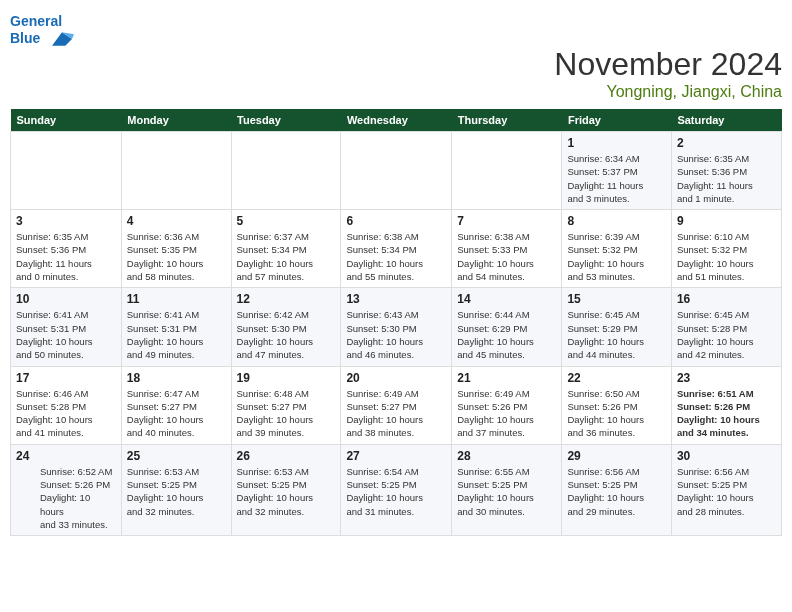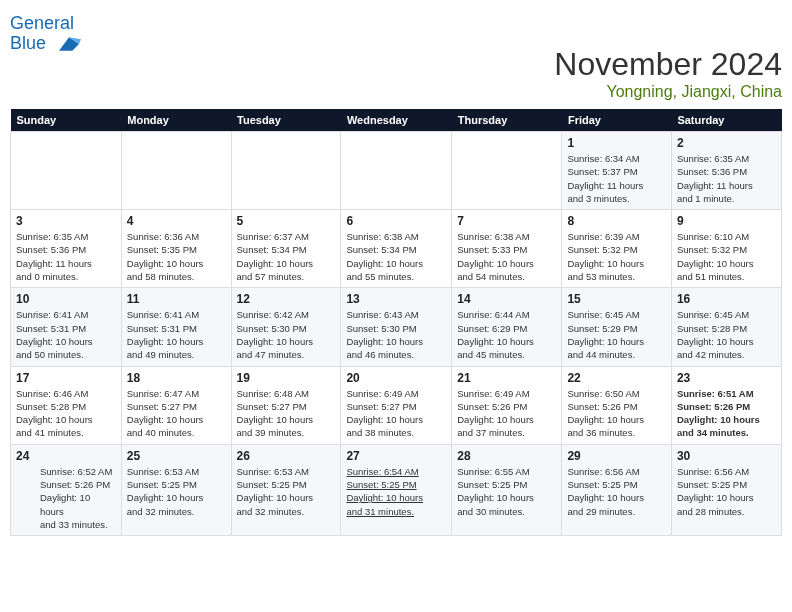--- a/index.html
+++ b/index.html
@@ -15,22 +15,22 @@
       justify-content: space-between;
       align-items: flex-start;
       margin-bottom: 8px;
     }
     .logo {
       display: flex;
       align-items: center;
       margin-top: 4px;
     }
     .logo-text {
-      font-size: 18px;
-      font-weight: normal;
+      font-size: 14px;
+      font-weight: bold;
       color: #333;
       line-height: 1.1;
     }
     .logo-text span {
       color: #1a6bb5;
     }
     .logo-icon {
       width: 32px;
       height: 32px;
       margin-left: 4px;
@@ -47,21 +47,21 @@
     .location-title {
       font-size: 16px;
       color: #4d7c0f;
     }
     .calendar-table {
       width: 100%;
       border-collapse: collapse;
       font-size: 10px;
     }
     .calendar-table thead tr th {
-      background-color: #0f172a;
+      background-color: #14532d;
       color: #fff;
       text-align: left;
       padding: 5px 6px;
       font-size: 11px;
       font-weight: bold;
     }
     .calendar-table tbody tr td {
       border: 1px solid #ddd;
       vertical-align: top;
       padding: 4px 5px;
@@ -319,21 +319,21 @@
         </td>
         <td>
           <span class="day-number">26</span>
           <div class="day-info" style="white-space: pre-line;">Sunrise: 6:53 AM
 Sunset: 5:25 PM
 Daylight: 10 hours
 and 32 minutes.</div>
         </td>
         <td>
           <span class="day-number">27</span>
-          <div class="day-info" style="white-space: pre-line; text-decoration: underline;">Sunrise: 6:54 AM
+          <div class="day-info" style="white-space: pre-line;">Sunrise: 6:54 AM
 Sunset: 5:25 PM
 Daylight: 10 hours
 and 31 minutes.</div>
         </td>
         <td>
           <span class="day-number">28</span>
           <div class="day-info" style="white-space: pre-line;">Sunrise: 6:55 AM
 Sunset: 5:25 PM
 Daylight: 10 hours
 and 30 minutes.</div>

